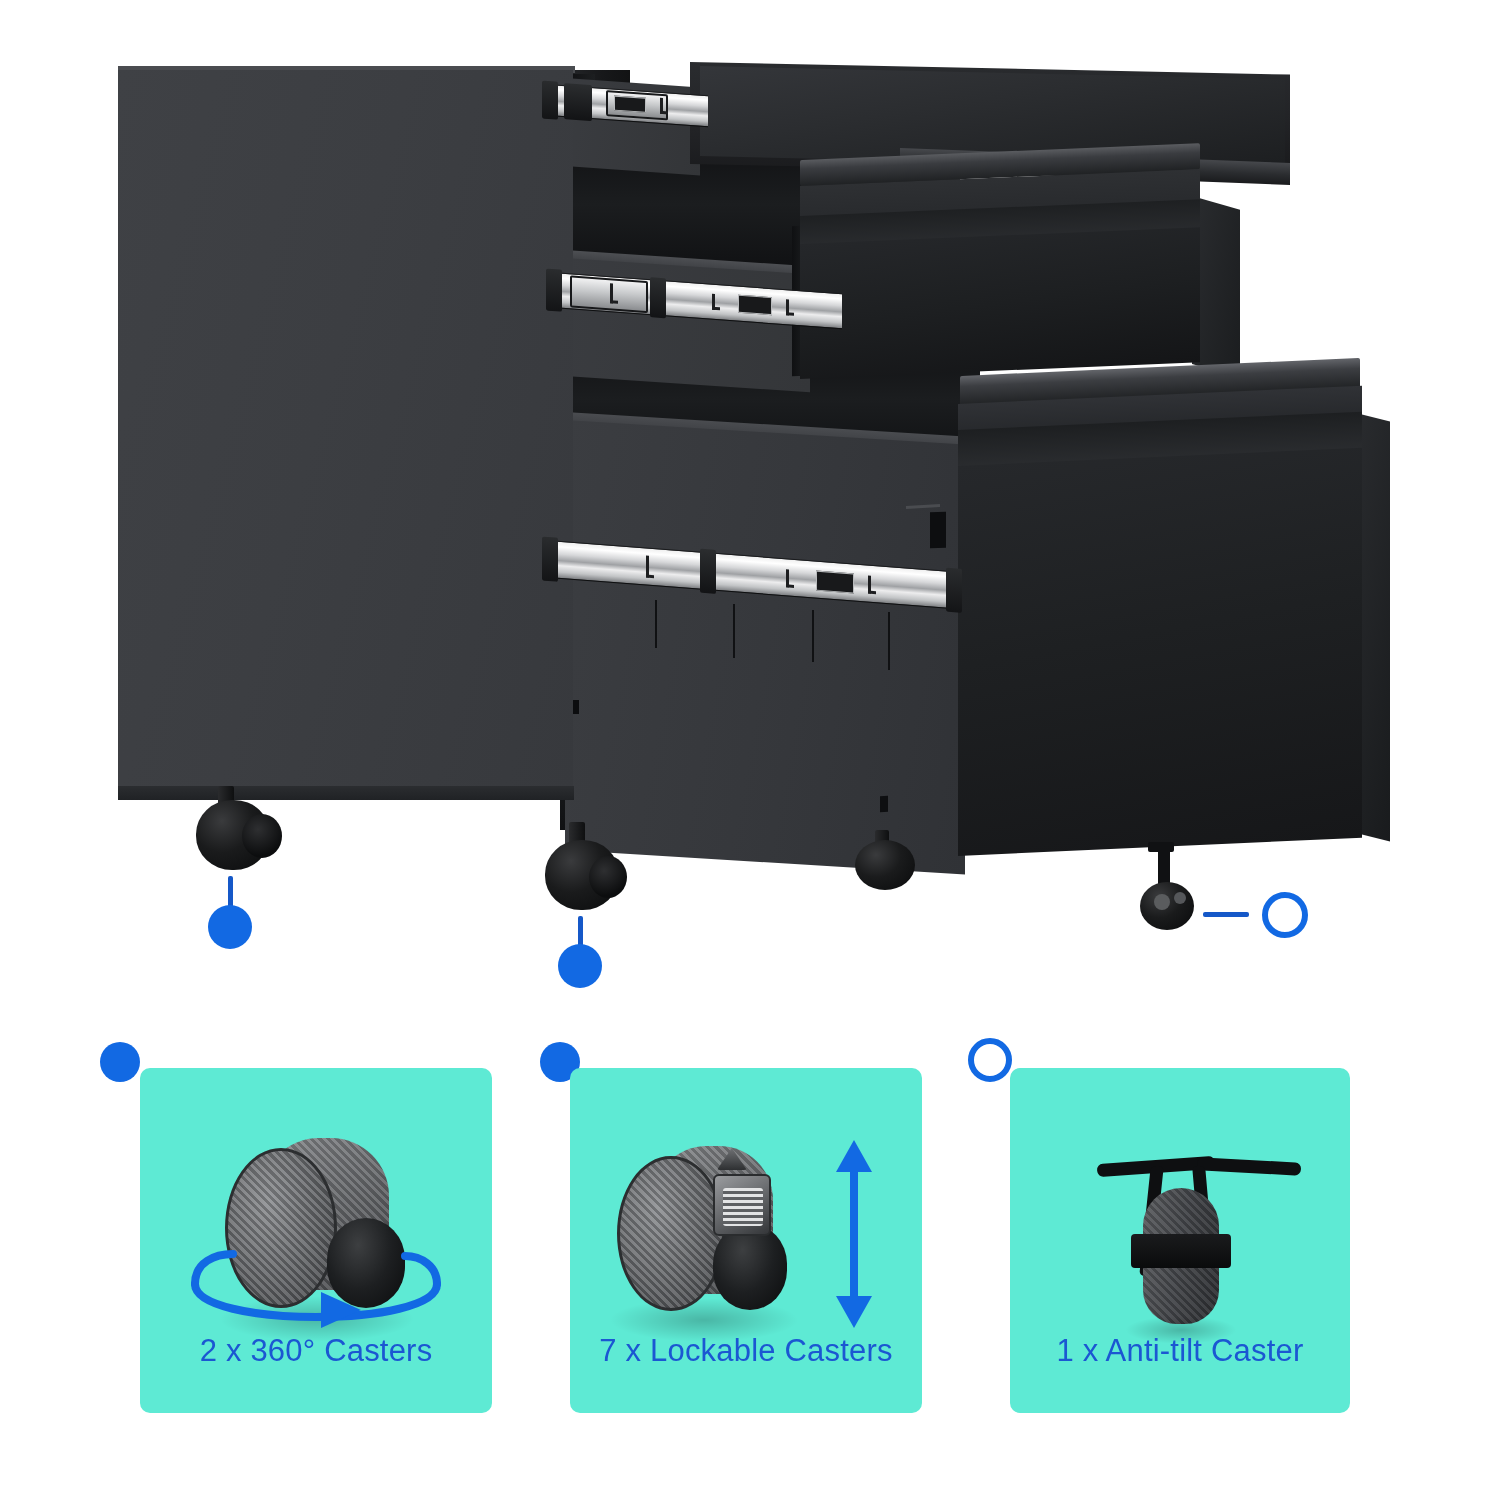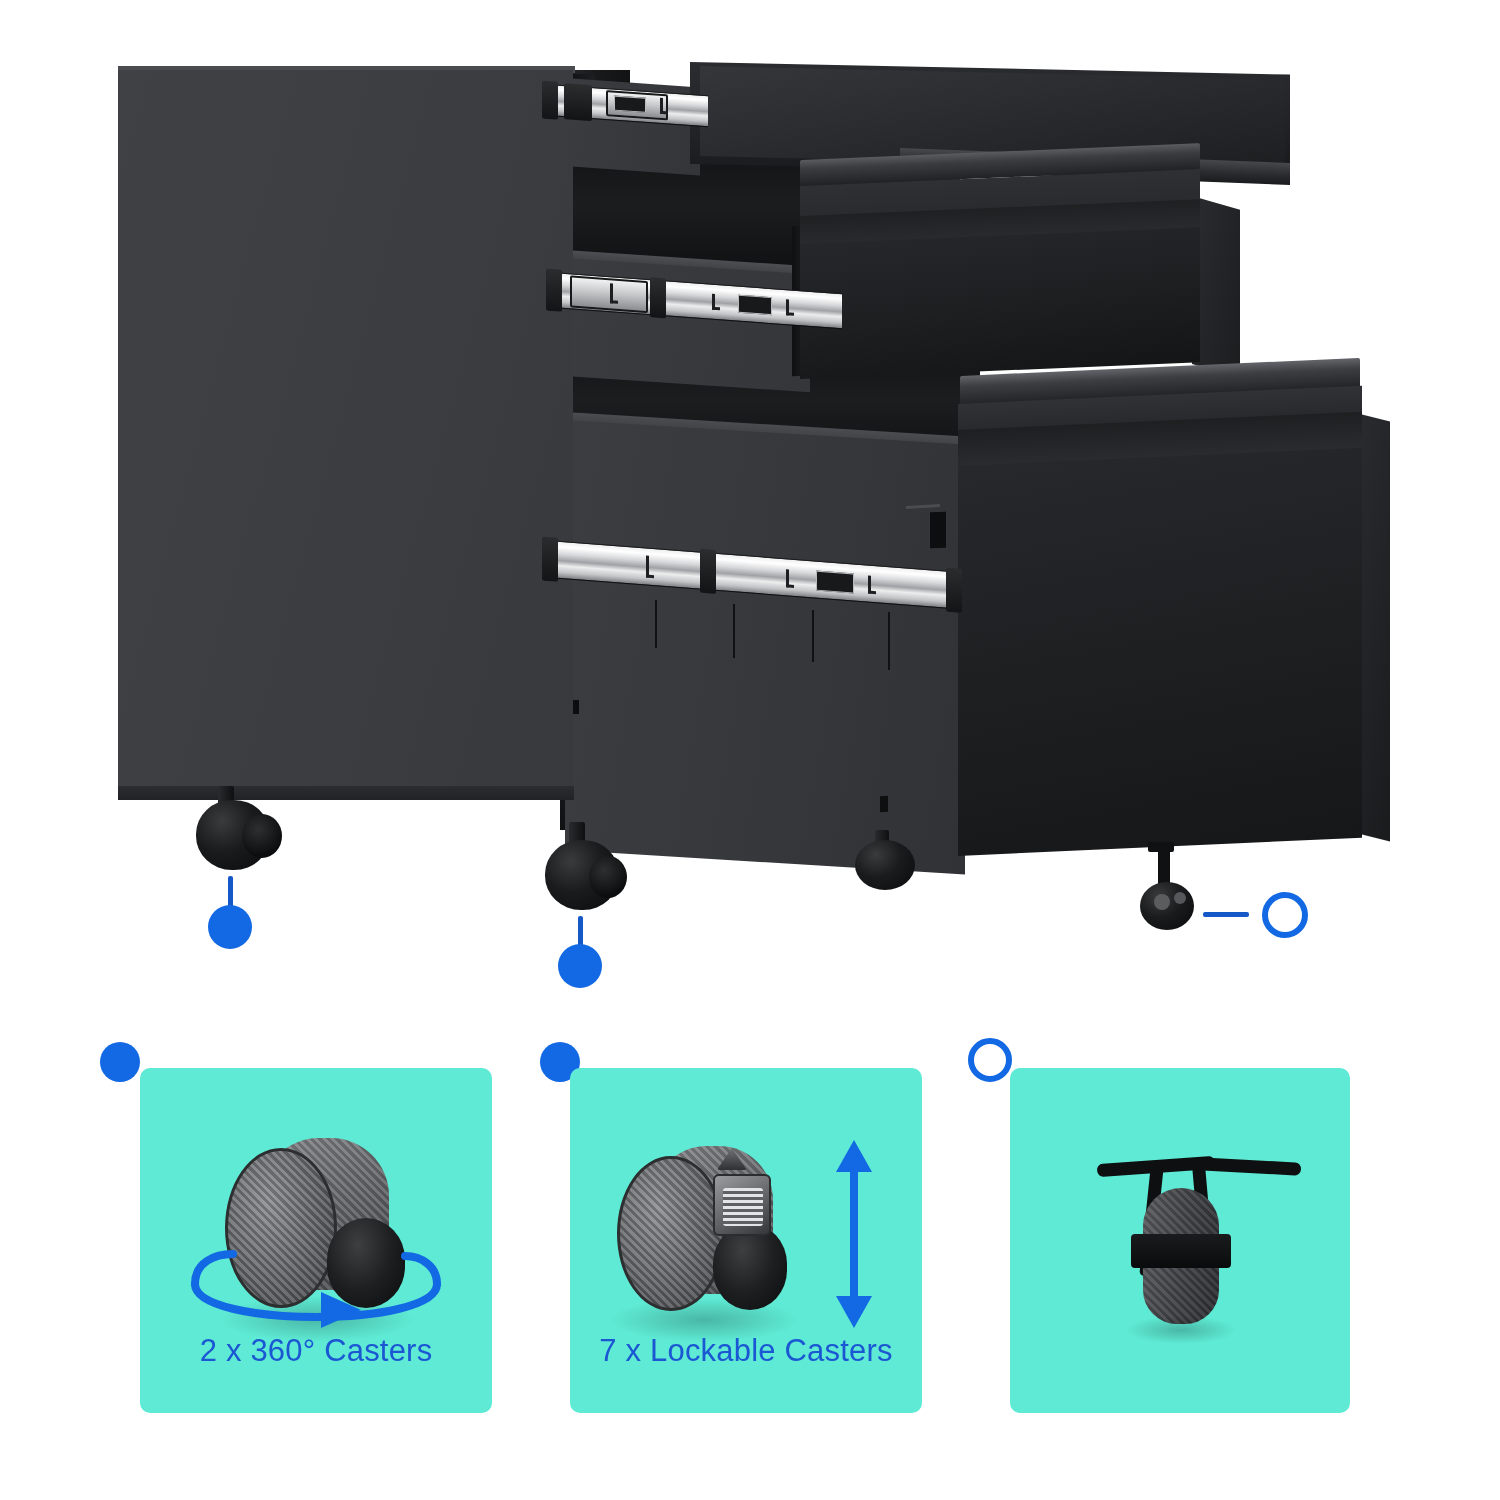--- a/index.html
+++ b/index.html
@@ -720,16 +720,17 @@
             <div class="at-bracket" style="left:162px; top:40px; width:13px; height:112px; border-radius:5px;
                         transform:skewX(5deg);"></div>
 
             <div class="at-wheel" style="left:108px; top:62px; width:76px; height:136px;
                         border-radius:38px 38px 34px 34px;"></div>
 
             <div class="at-band" style="left:96px; top:108px; width:100px; height:34px;"></div>
             <div class="cc-shadow" style="left:90px; top:190px; width:112px; height:28px;"></div>
           </div>
         </div>
+      <div class="card-label">1 x Anti-tilt Caster</div>
     </div>
 
   </div>
 </div>
 
 </body></html>

